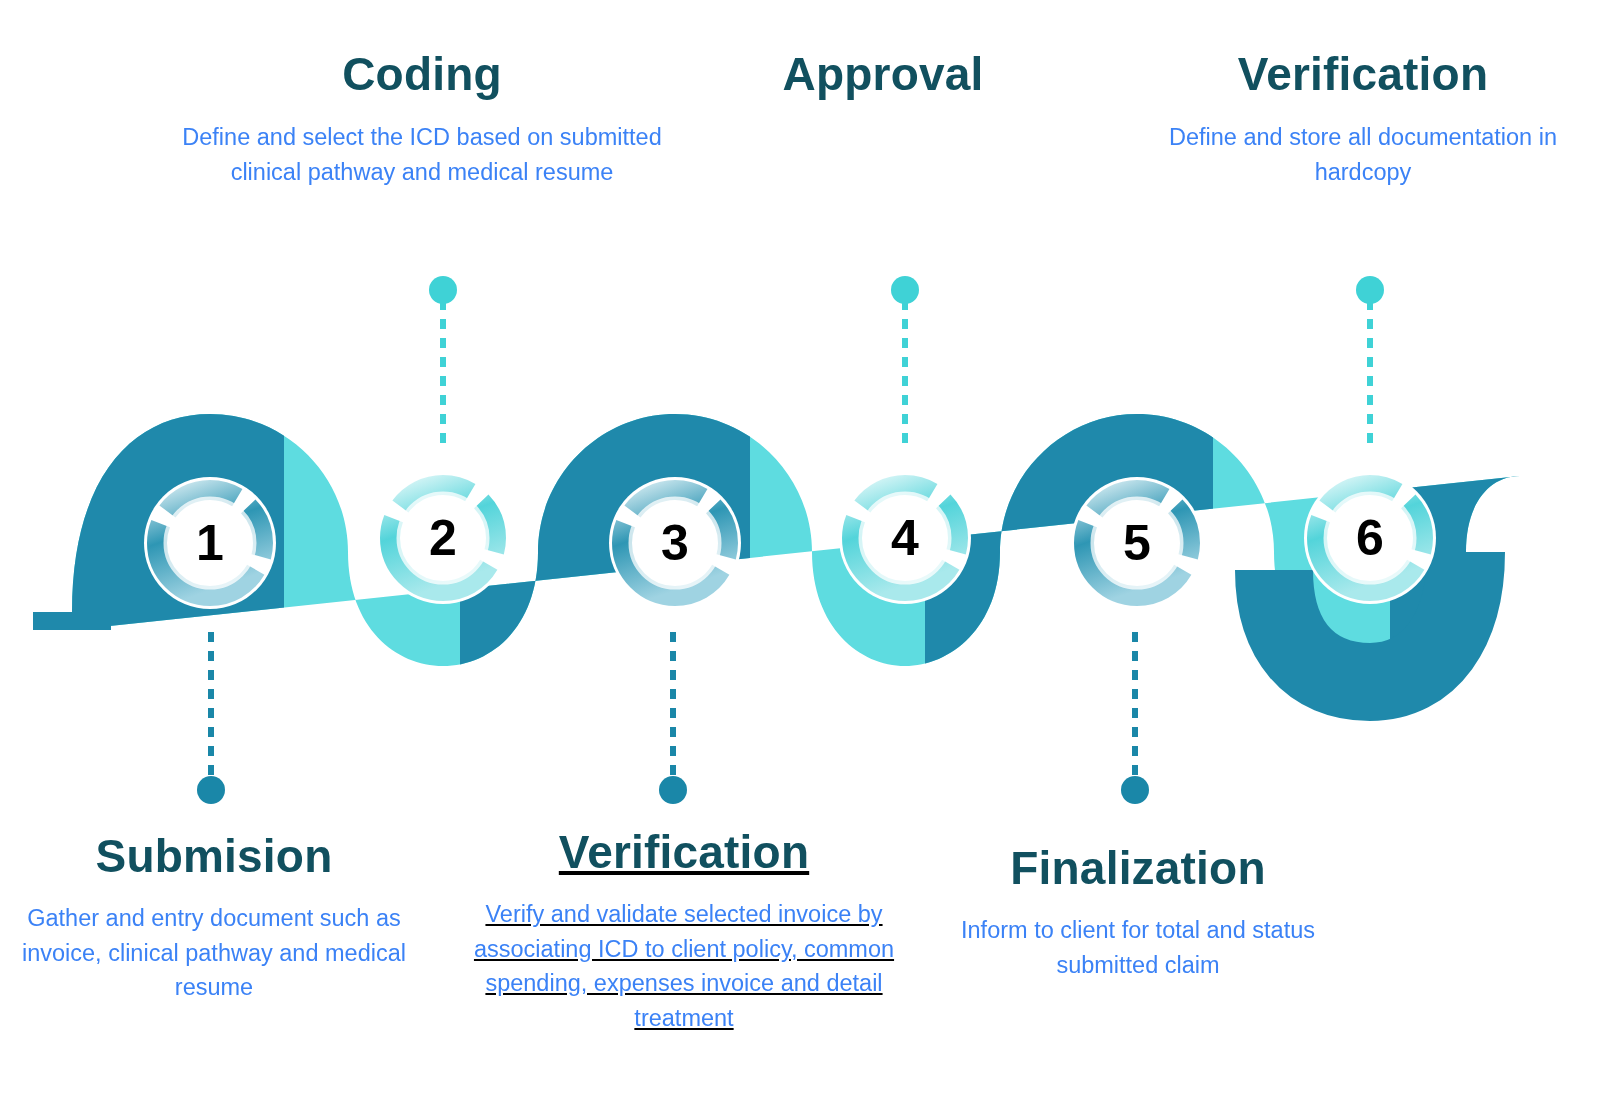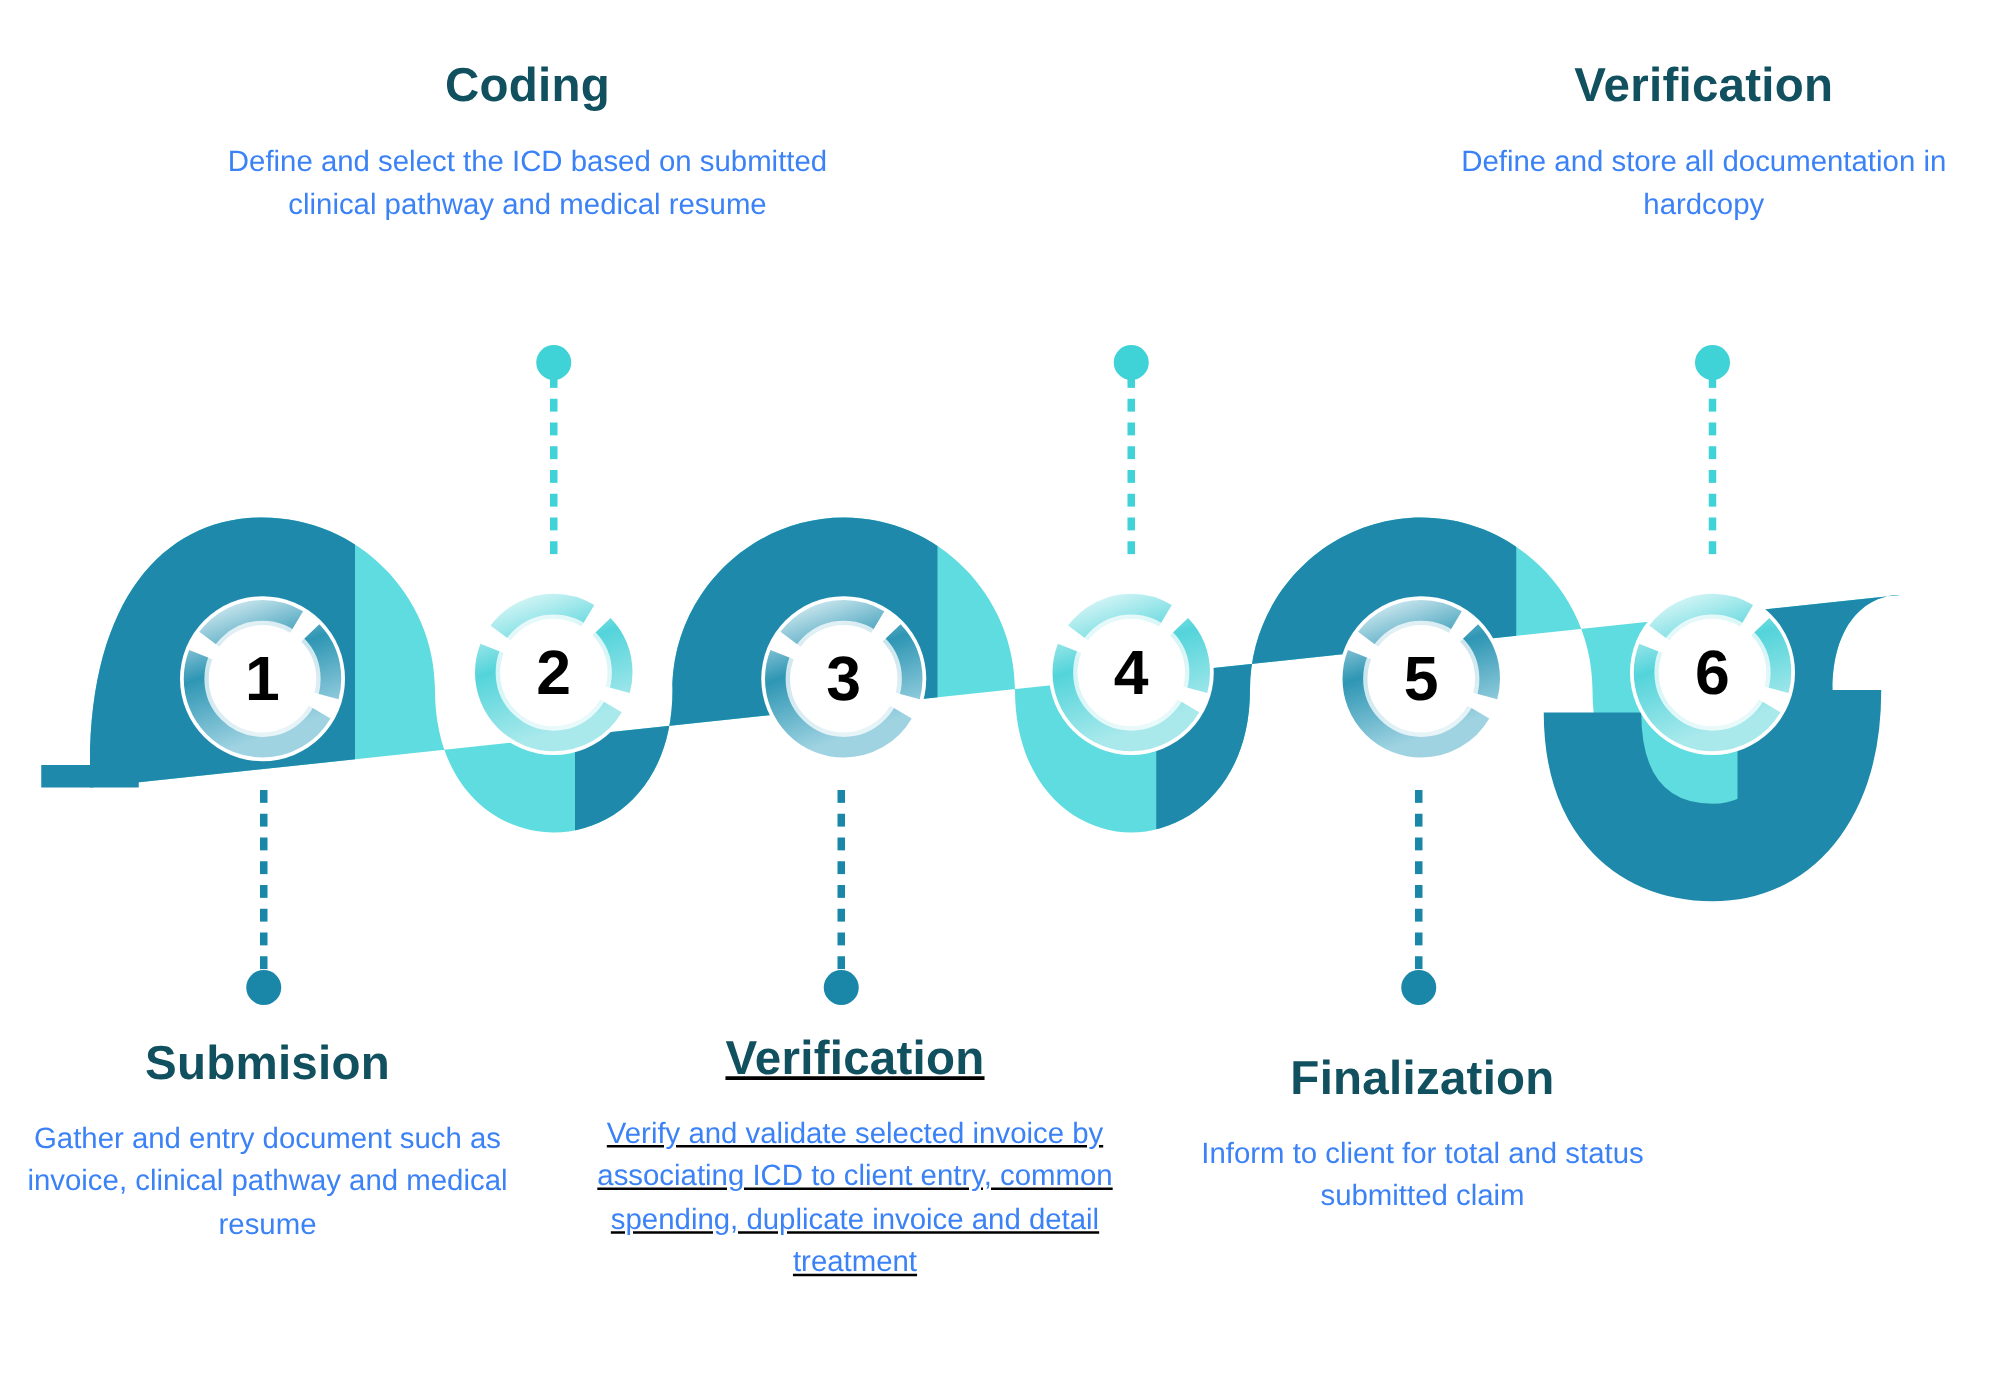--- a/index.html
+++ b/index.html
@@ -9,21 +9,21 @@
     font-family: "Liberation Sans", "DejaVu Sans", sans-serif;
     overflow: hidden;
   }
   #stage { position: relative; width: 1600px; height: 1120px; background: #fff; }
 
   
   .step-text { position: absolute; text-align: center; }
   .step-title {
     color: #11505F;
     font-weight: 700;
-    font-size: 38px;
+    font-size: 46px;
     letter-spacing: 0.2px;
     line-height: 1.05;
     white-space: nowrap;
   }
   .step-desc {
     color: #3b82f6;
     font-size: 23.5px;
     line-height: 1.47;
     font-weight: 400;
   }
@@ -280,35 +280,36 @@
     </svg>
     <span class="num">6</span>
   </div>
 
   <div class="step-text top t1">
     <div class="step-title">Coding</div>
     <div class="step-desc">Define and select the ICD based on submitted clinical pathway and medical resume</div>
   </div>
 
   <div class="step-text top t2">
+    <div class="step-title">Approval</div>
   </div>
 
   <div class="step-text top t3">
     <div class="step-title">Verification</div>
     <div class="step-desc">Define and store all documentation in hardcopy</div>
   </div>
 
   <div class="step-text bottom b1">
     <div class="step-title">Submision</div>
     <div class="step-desc">Gather and entry document such as invoice, clinical pathway and medical resume</div>
   </div>
 
   <div class="step-text bottom b2">
     <div class="step-title">Verification</div>
-    <div class="step-desc">Verify and validate selected invoice by associating ICD to client entry, common spending, duplicate invoice and detail treatment</div>
+    <div class="step-desc">Verify and validate selected invoice by associating ICD to client policy, common spending, expenses invoice and detail treatment</div>
   </div>
 
   <div class="step-text bottom b3">
     <div class="step-title">Finalization</div>
     <div class="step-desc">Inform to client for total and status submitted claim</div>
   </div>
 
 </div>
 
 </body></html>

